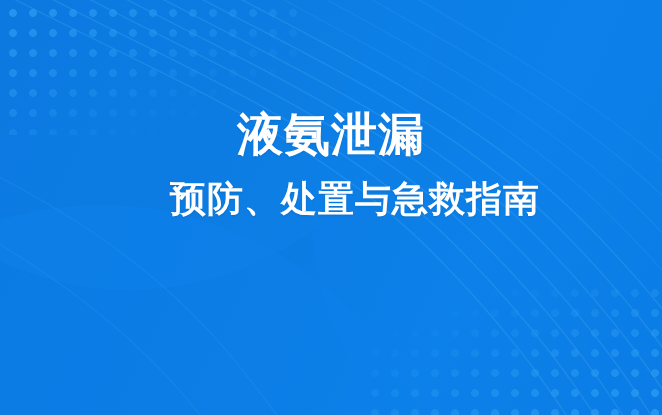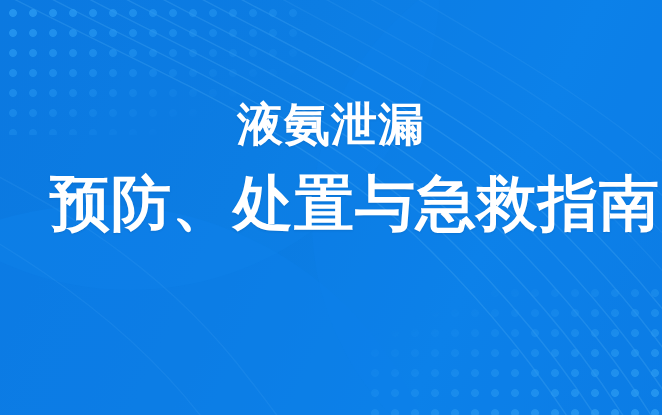--- a/index.html
+++ b/index.html
@@ -98,34 +98,34 @@
     -webkit-mask-image: linear-gradient(to top left, rgba(0,0,0,.95) 0%, rgba(0,0,0,.55) 38%, rgba(0,0,0,0) 78%);
     mask-image: linear-gradient(to top left, rgba(0,0,0,.95) 0%, rgba(0,0,0,.55) 38%, rgba(0,0,0,0) 78%);
     opacity: .9;
   }
 
   
   .title-wrap {
     position: absolute;
     left: 0;
     right: 0;
-    top: 95px;
+    top: 105px;
     text-align: center;
     z-index: 5;
   }
   .title-line {
     color: #ffffff;
     font-weight: 700;
     letter-spacing: 1px;
     line-height: 1.28;
     white-space: nowrap;
     text-shadow: 0 1px 2px rgba(3,60,120,.18);
   }
   .title-line-1 { font-size: 46px; }
-  .title-line-2 { font-size: 60px; margin-top: 12px; margin-left: 48px; }
+  .title-line-2 { font-size: 36px; margin-top: 12px; margin-left: 48px; }
 </style>
 </head>
 <body>
 
 <div id="banner">
 
   <div class="bg-base"></div>
   <div class="blob-bl"></div>
   <div class="blob-tl"></div>
   <div class="blob-r"></div>

